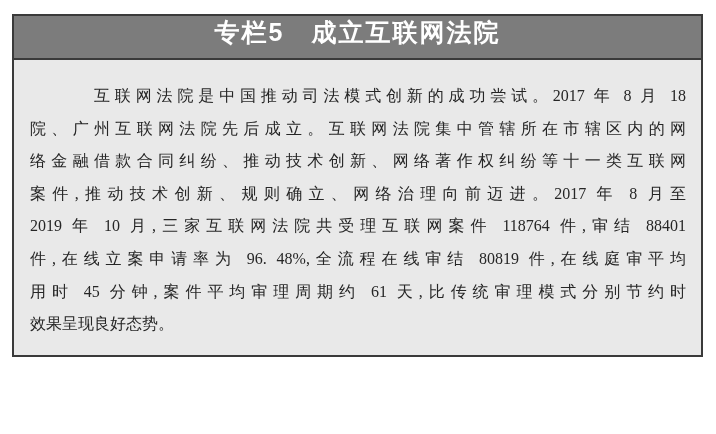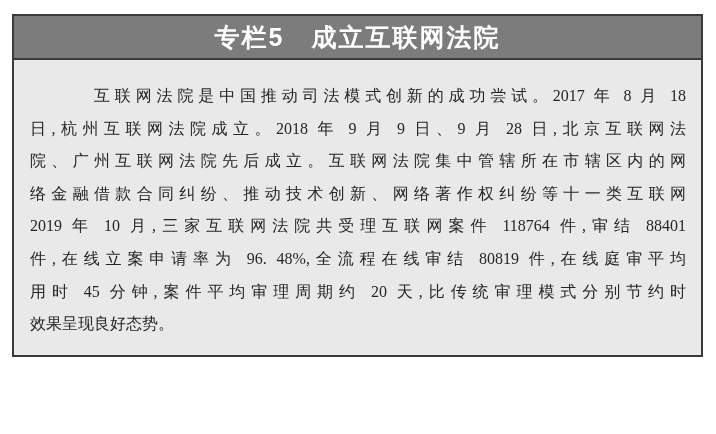--- a/index.html
+++ b/index.html
@@ -22,21 +22,20 @@
     position: absolute;
     left: 12px;
     top: 14px;
     width: 691px;
   }
   .panel-header {
     background: var(--header-bg);
     border: 2px solid var(--border);
     height: 46px;
     display: flex;
-    align-items: center;
     justify-content: center;
   }
   .panel-header .title {
     color: var(--header-text);
     font-family: "Liberation Sans", "DejaVu Sans", sans-serif;
     font-weight: bold;
     font-size: 25px;
     letter-spacing: 2px;
     white-space: pre;
   }
@@ -67,22 +66,22 @@
 </head>
 <body>
 
 <div class="panel">
   <div class="panel-header">
     <span class="title">专栏5　成立互联网法院</span>
   </div>
   <div class="panel-body">
     <div class="paragraph">
       <div class="line first">互联网法院是中国推动司法模式创新的成功尝试。2017 年 8 月 18</div>
-      <div class="line">日,杭州互联网法院成立。2018 年 9 月 9 日、9 月 28 日,北京互联网法</div>
       <div class="line">院、广州互联网法院先后成立。互联网法院集中管辖所在市辖区内的网</div>
       <div class="line">络金融借款合同纠纷、推动技术创新、网络著作权纠纷等十一类互联网</div>
+      <div class="line">案件,推动技术创新、规则确立、网络治理向前迈进。2017 年 8 月至</div>
       <div class="line">2019 年 10 月,三家互联网法院共受理互联网案件 118764 件,审结 88401</div>
       <div class="line">件,在线立案申请率为 96. 48%,全流程在线审结 80819 件,在线庭审平均</div>
-      <div class="line">用时 45 分钟,案件平均审理周期约 20 天,比传统审理模式分别节约时</div>
+      <div class="line">用时 45 分钟,案件平均审理周期约 61 天,比传统审理模式分别节约时</div>
       <div class="line last">效果呈现良好态势。</div>
     </div>
   </div>
 </div>
 
 </body></html>

